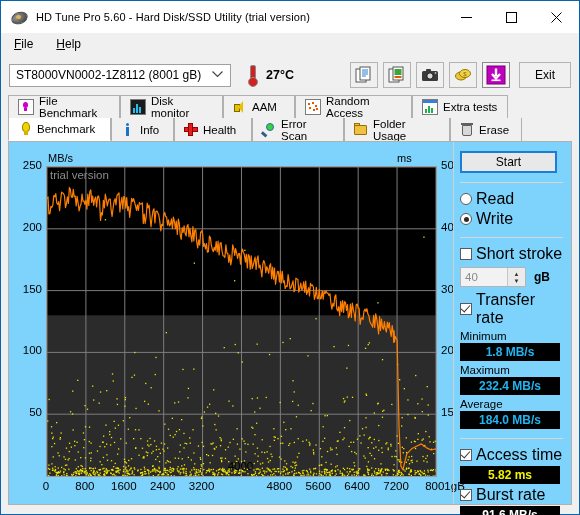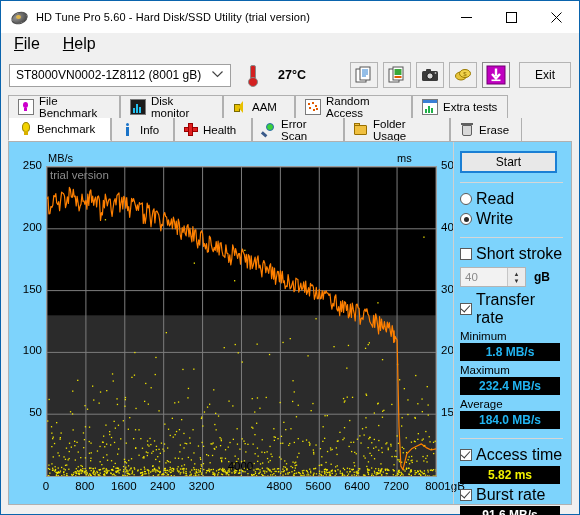--- a/index.html
+++ b/index.html
@@ -14,29 +14,29 @@
       radial-gradient(ellipse at 35% 35%, #9a9a9a 0%, #5c5c5c 60%, #3a3a3a 100%);
       border-radius:50%;transform:rotate(-20deg);border:1px solid #4a4a4a;}
   .tb-icon .hub{position:absolute;left:6px;top:7px;width:5px;height:4px;background:#e0b64a;border-radius:50%;}
   .tb-title{font-size:11px;color:#000;letter-spacing:0.1px;}
   .winbtns{position:absolute;right:0;top:0;height:32px;display:flex;}
   .winbtn{width:45px;height:32px;display:flex;align-items:center;justify-content:center;color:#000;font-size:13px;}
   .winbtn svg{display:block;}
 
   
   .menubar{height:22px;background:#f0f0f0;display:flex;align-items:center;padding-left:10px;}
-  .menu-item{padding:2px 10px 2px 3px;margin-right:10px;font-size:16px;}
+  .menu-item{padding:2px 10px 2px 3px;margin-right:10px;font-size:12px;}
   .menu-item u{text-decoration:underline;}
 
   
   .toolbar{height:40px;background:#f0f0f0;display:flex;align-items:center;padding:0 8px;position:relative;}
   .drive-select{width:222px;height:23px;background:#fff;border:1px solid #a0a0a0;
         display:flex;align-items:center;padding-left:6px;font-size:12px;box-sizing:border-box;}
   .drive-select .caret{margin-left:auto;margin-right:7px;color:#333;font-size:9px;}
-  .temp-box{display:flex;align-items:center;margin-left:14px;gap:12px;}
+  .temp-box{display:flex;align-items:center;margin-left:14px;}
   .thermo{width:14px;height:22px;position:relative;}
   .thermo .stem{position:absolute;left:5px;top:1px;width:4px;height:14px;background:#d32020;border:1px solid #8a8a8a;border-radius:2px;}
   .thermo .bulb{position:absolute;left:3px;top:13px;width:8px;height:8px;background:#d32020;border-radius:50%;border:1px solid #8a8a8a;}
   .temp-text{font-size:12.5px;font-weight:bold;margin-left:7px;}
   .tbtns{position:absolute;right:8px;display:flex;align-items:center;gap:5px;}
   .tbtn{width:28px;height:26px;background:#f0f0f0;border:1px solid #b4b4b4;
        display:flex;align-items:center;justify-content:center;box-sizing:border-box;}
   .tbtn.accent{border:1px solid #8a8a8a;background:#f4f4f4;}
   .exit-btn{width:52px;height:26px;background:#f0f0f0;border:1px solid #b4b4b4;
        display:flex;align-items:center;justify-content:center;font-size:12px;margin-left:4px;box-sizing:border-box;}

